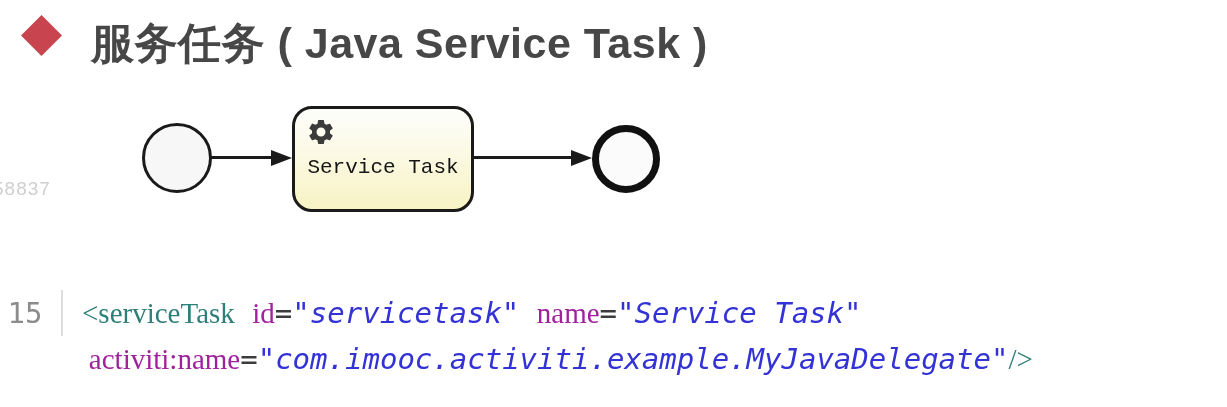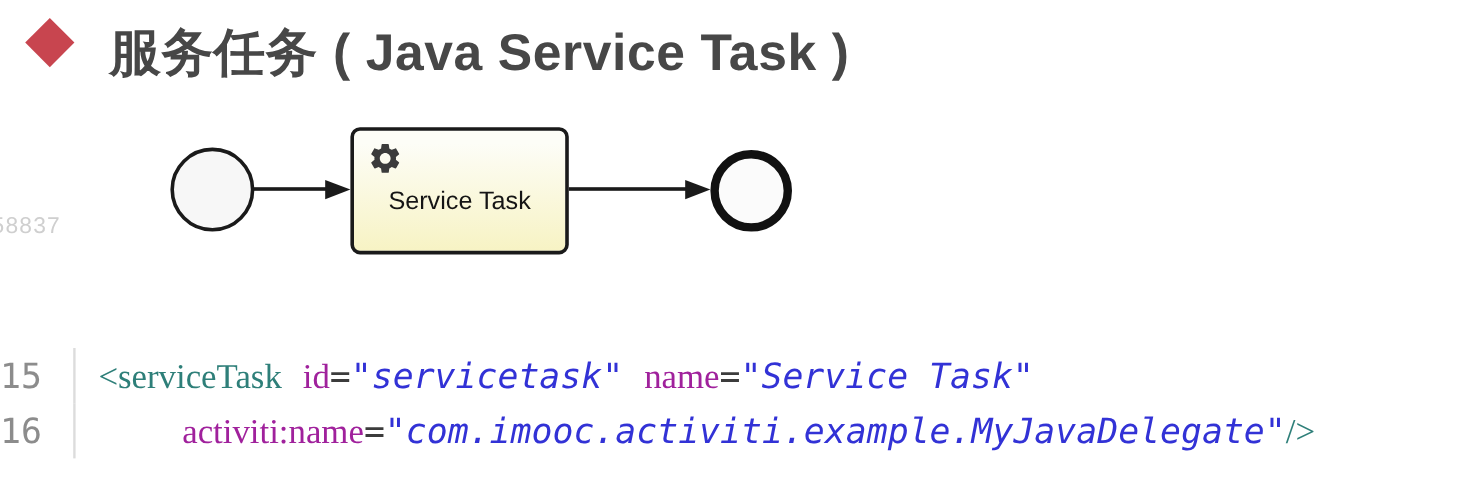--- a/index.html
+++ b/index.html
@@ -16,39 +16,39 @@
   
   .watermark{position:absolute;left:-7px;top:178px;font-size:19px;
              color:var(--watermark);letter-spacing:1px;}
 
   
   .start-event{position:absolute;left:142px;top:123px;width:64px;height:64px;
                border:3px solid var(--stroke);border-radius:50%;background:#f7f7f7;}
   .end-event{position:absolute;left:592px;top:125px;width:54px;height:54px;
              border:7px solid #111;border-radius:50%;background:#fbfbfb;}
   .task{position:absolute;left:292px;top:106px;width:176px;height:100px;
-        border:3px solid var(--stroke);border-radius:8px;
-        background:linear-gradient(to bottom,var(--task_fill_top) 10%,var(--task_fill_bottom) 100%);}
+        border:3px solid var(--stroke);border-radius:20px;
+        background:linear-gradient(to bottom,var(--task_fill_top) 10%,var(--task_fill_bottom) 100%);font-family:Liberation Mono, monospace;}
   .gear{position:absolute;left:11px;top:8px;width:30px;height:30px;}
   .task-label{position:absolute;left:0;right:0;top:47px;text-align:center;
               font-size:21px;color:#151515;}
   .flow-line{position:absolute;height:3px;background:var(--stroke);}
   .flow-head{position:absolute;width:0;height:0;
              border-top:8px solid transparent;border-bottom:8px solid transparent;
              border-left:21px solid var(--stroke);}
   .flow1-line{left:211px;top:156px;width:62px;}
   .flow1-head{left:271px;top:150px;}
   .flow2-line{left:474px;top:156px;width:100px;}
   .flow2-head{left:571px;top:150px;}
 
   
   .code{position:absolute;left:0;top:290px;width:1227px;
         font-family:"DejaVu Sans Mono","Liberation Mono",monospace;font-size:29px;}
   .code-row{display:flex;height:46px;line-height:46px;white-space:pre;}
-  .lineno{flex:0 0 50px;text-align:left;padding-right:11px;color:var(--lineno);
+  .lineno{flex:0 0 50px;text-align:center;padding-right:11px;color:var(--lineno);
           border-right:2px solid #dcdcdc;}
   .code-text{padding-left:19px;}
   .tok-tag{color:var(--code_tag);font-family:Liberation Serif, serif;}
   .tok-attr{color:var(--code_attr);font-family:Liberation Serif, serif;}
   .tok-eq{color:var(--code_eq);}
   .tok-string{color:var(--code_string);font-style:italic;}
   .tok-plain{color:#333;}
 </style>
 </head>
 <body>
@@ -74,16 +74,16 @@
     </div>
 
     <div class="flow-line flow2-line"></div>
     <div class="flow-head flow2-head"></div>
 
     <div class="end-event"></div>
   </div>
 
   <div class="code" id="code-block">
       <div class="code-row"><span class="lineno">15</span><span class="code-text"><span class="tok-tag">&lt;serviceTask</span><span class="tok-plain"> </span><span class="tok-attr">id</span><span class="tok-eq">=</span><span class="tok-string">"servicetask"</span><span class="tok-plain"> </span><span class="tok-attr">name</span><span class="tok-eq">=</span><span class="tok-string">"Service Task"</span></span></div>
-      <div class="code-row"><span class="lineno">16</span><span class="code-text"><span class="tok-plain">    </span><span class="tok-attr">activiti:name</span><span class="tok-eq">=</span><span class="tok-string">"com.imooc.activiti.example.MyJavaDelegate"</span><span class="tok-tag">/&gt;</span></span></div>
+      <div class="code-row"><span class="code-text"><span class="tok-plain">    </span><span class="tok-attr">activiti:name</span><span class="tok-eq">=</span><span class="tok-string">"com.imooc.activiti.example.MyJavaDelegate"</span><span class="tok-tag">/&gt;</span></span></div>
     </div>
 
 </div>
 
 </body></html>

